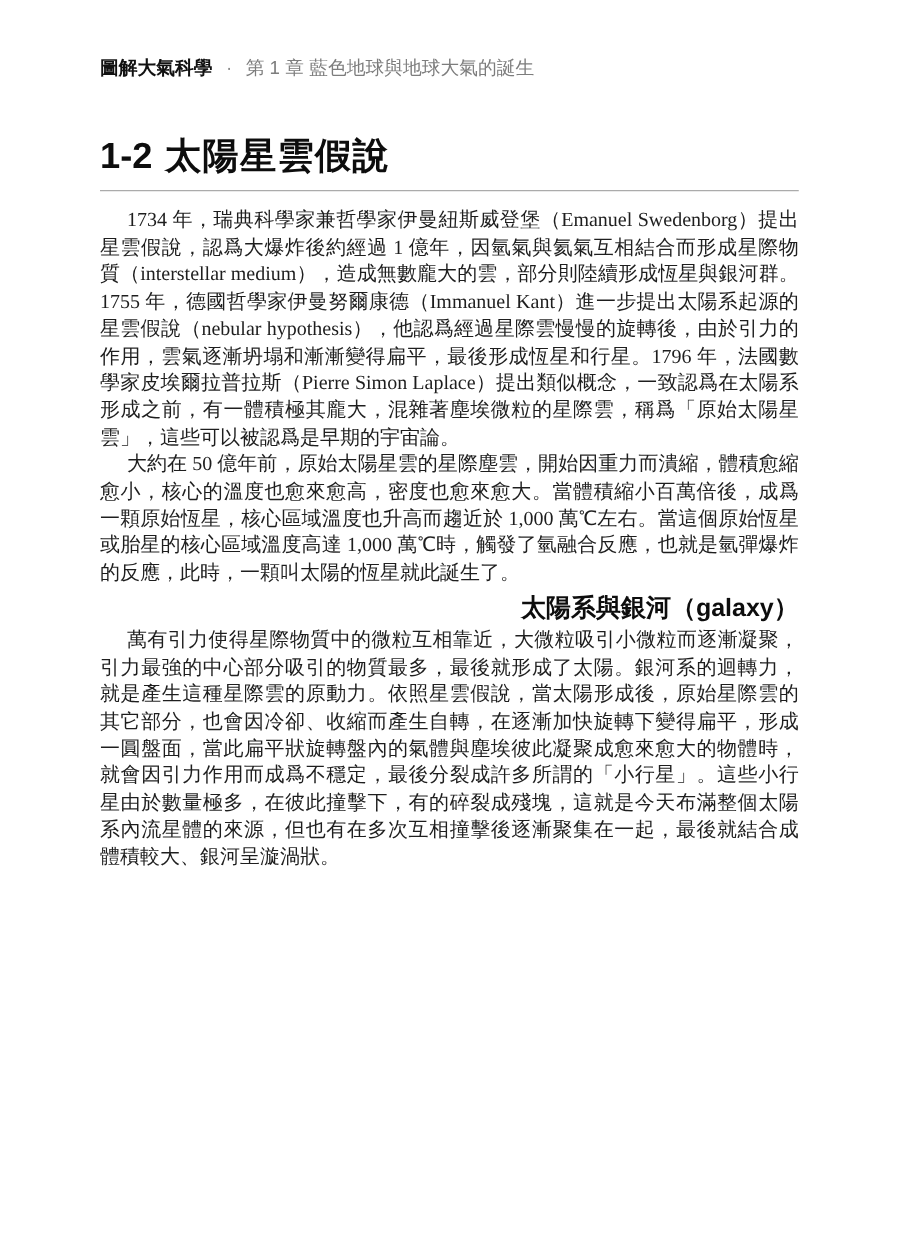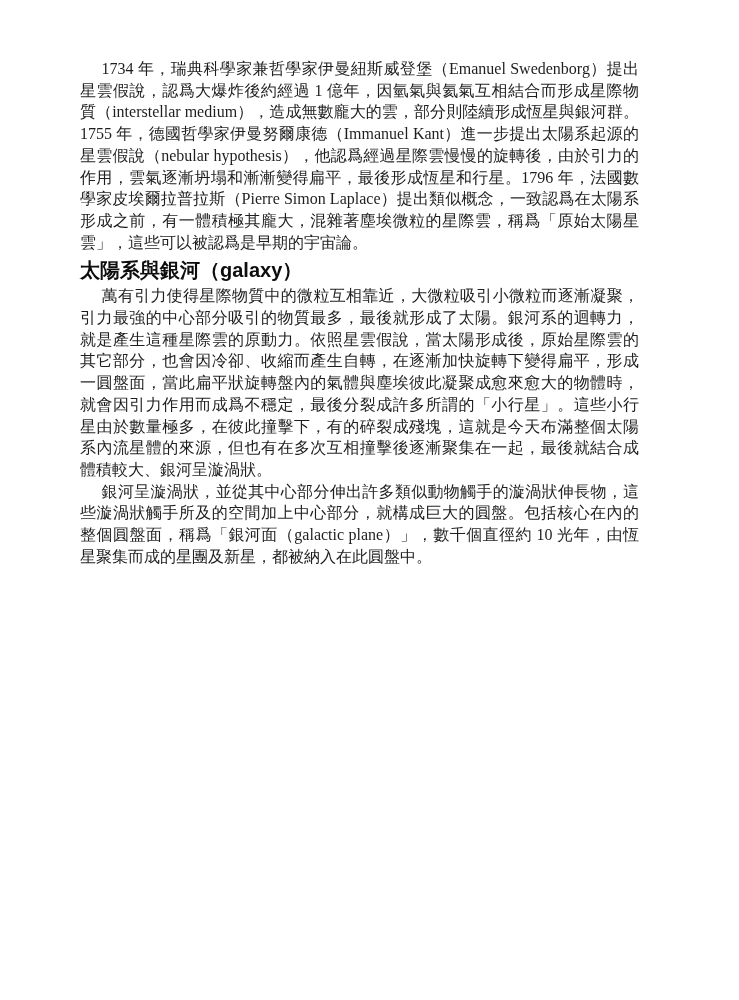--- a/index.html
+++ b/index.html
@@ -70,32 +70,40 @@
     margin: 0;
     text-indent: 1.35em;
   }
   .subsection-title {
     font-family: "Liberation Sans", sans-serif;
     font-size: 20px;
     font-weight: bold;
     color: #0d0d0d;
     margin: 5px 0 3px 0;
     line-height: 24px;
-    text-align: left;
+    text-align: right;
   }
 </style>
 </head>
 <body>
 
 <div class="page">
 
+  <div class="running-header">
+    <span class="book-title">圖解大氣科學</span>
+    <span class="header-sep">·</span>
+    <span class="chapter-title">第 1 章 藍色地球與地球大氣的誕生</span>
+  </div>
 
+  <h1 class="section-title">
+    <span class="section-number">1-2</span><span>太陽星雲假說</span>
+  </h1>
 
   <div class="body-text">
     <p>1734 年，瑞典科學家兼哲學家伊曼紐斯威登堡（Emanuel Swedenborg）提出星雲假說，認爲大爆炸後約經過 1 億年，因氫氣與氦氣互相結合而形成星際物質（interstellar medium），造成無數龐大的雲，部分則陸續形成恆星與銀河群。1755 年，德國哲學家伊曼努爾康德（Immanuel Kant）進一步提出太陽系起源的星雲假說（nebular hypothesis），他認爲經過星際雲慢慢的旋轉後，由於引力的作用，雲氣逐漸坍塌和漸漸變得扁平，最後形成恆星和行星。1796 年，法國數學家皮埃爾拉普拉斯（Pierre Simon Laplace）提出類似概念，一致認爲在太陽系形成之前，有一體積極其龐大，混雜著塵埃微粒的星際雲，稱爲「原始太陽星雲」，這些可以被認爲是早期的宇宙論。</p>
+    <p>大約在 50 億年前，原始太陽星雲的星際塵雲，開始因重力而潰縮，體積愈縮愈小，核心的溫度也愈來愈高，密度也愈來愈大。當體積縮小百萬倍後，成爲一顆原始恆星，核心區域溫度也升高而趨近於 1,000 萬℃左右。當這個原始恆星或胎星的核心區域溫度高達 1,000 萬℃時，觸發了氫融合反應，也就是氫彈爆炸的反應，此時，一顆叫太陽的恆星就此誕生了。</p>
 
     <h2 class="subsection-title">太陽系與銀河（galaxy）</h2>
 
     <p>萬有引力使得星際物質中的微粒互相靠近，大微粒吸引小微粒而逐漸凝聚，引力最強的中心部分吸引的物質最多，最後就形成了太陽。銀河系的迴轉力，就是產生這種星際雲的原動力。依照星雲假說，當太陽形成後，原始星際雲的其它部分，也會因冷卻、收縮而產生自轉，在逐漸加快旋轉下變得扁平，形成一圓盤面，當此扁平狀旋轉盤內的氣體與塵埃彼此凝聚成愈來愈大的物體時，就會因引力作用而成爲不穩定，最後分裂成許多所謂的「小行星」。這些小行星由於數量極多，在彼此撞擊下，有的碎裂成殘塊，這就是今天布滿整個太陽系內流星體的來源，但也有在多次互相撞擊後逐漸聚集在一起，最後就結合成體積較大、銀河呈漩渦狀。</p>
-    <p>銀河呈漩渦狀，並從其中心部分伸出許多類似動物觸手的漩渦狀伸長物，這些漩渦狀觸手所及的空間加上中心部分，就構成巨大的圓盤。包括核心在內的整個圓盤面，稱爲「銀河面（galactic plane）」，數千個直徑約 10 光年，由恆星聚集而成的星團及新星，都被納入在此圓盤中。</p>
   </div>
 
 </div>
 
 </body></html>

